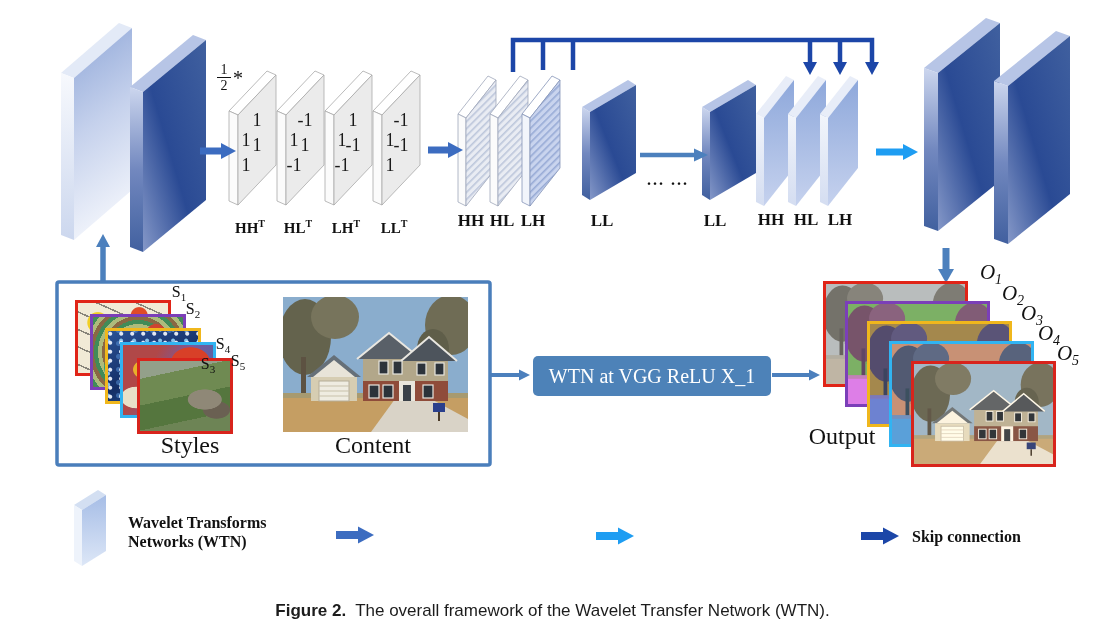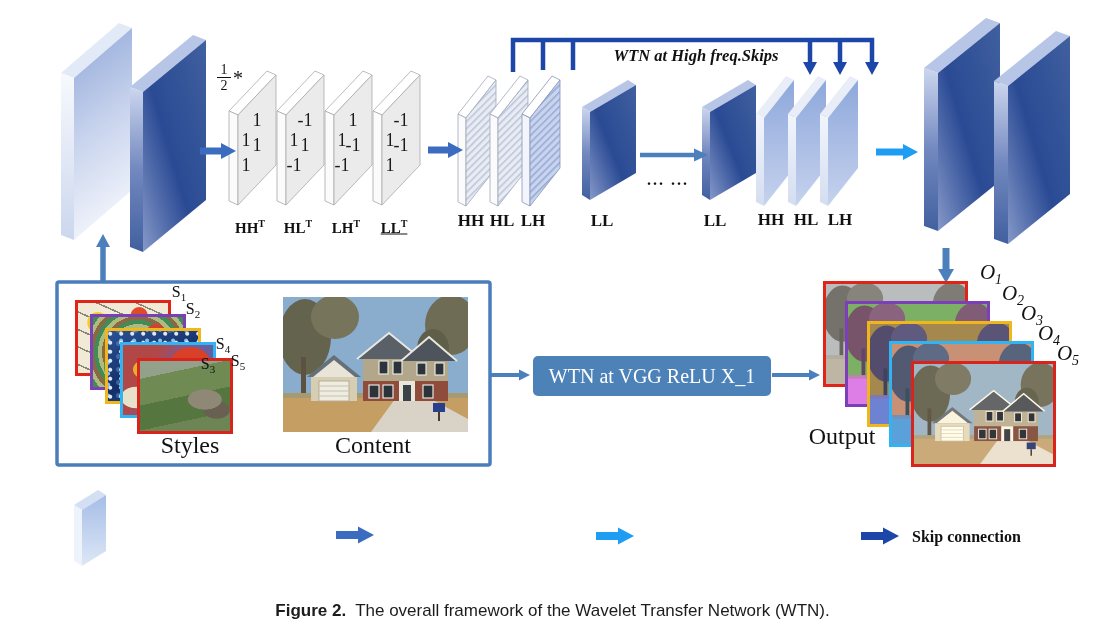--- a/index.html
+++ b/index.html
@@ -332,30 +332,33 @@
     </div>
     <div id="labels">
 
     <div class="frac">
       <div>1</div>
       <div class="bar"></div>
       <div>2</div>
     </div>
     <div class="star">*</div>
 
-    <div class="lbl skip-lbl" style="left:696px;top:56px">WTN at High freq.Skips</div>
 
     <div class="lbl dots-lbl" style="left:668px;top:180px">...  ...</div>
 
     <div class="lbl panel-lbl" style="left:190px;top:445px">Styles</div>
     <div class="lbl panel-lbl" style="left:373px;top:445px">Content</div>
     <div class="lbl panel-lbl" style="left:842px;top:436px">Output</div>
 
     <div class="lbl box-lbl" style="left:652px;top:376px">WTN at VGG ReLU X_1</div>
 
+    <div class="legend-text" style="left:128px;top:513px">
+      <div>Wavelet Transforms</div>
+      <div>Networks (WTN)</div>
+    </div>
     <div class="legend-text" style="left:912px;top:527px">
       <div>Skip connection</div>
     </div>
 
     <div class="caption">
       <span class="cap-b">Figure 2.</span><span>The overall framework of the Wavelet Transfer Network (WTN).</span>
     </div>
   <div class="lbl band-lbl" style="left: 471px; top: 221px;">HH</div>
       <div class="lbl band-lbl" style="left: 502px; top: 221px;">HL</div>
       <div class="lbl band-lbl" style="left: 533px; top: 221px;">LH</div>
@@ -372,21 +375,21 @@
       <div class="lbl plate-lbl" style="left: 298px; top: 227px;"><span>HL</span><sup>T</sup></div>
       <div class="lbl num" style="left: 305px; top: 120px;">-1</div>
       <div class="lbl num" style="left: 294px; top: 140px;">1</div>
       <div class="lbl num" style="left: 305px; top: 145px;">1</div>
       <div class="lbl num" style="left: 294px; top: 165px;">-1</div>
       <div class="lbl plate-lbl" style="left: 346px; top: 227px;"><span>LH</span><sup>T</sup></div>
       <div class="lbl num" style="left: 353px; top: 120px;">1</div>
       <div class="lbl num" style="left: 342px; top: 140px;">1</div>
       <div class="lbl num" style="left: 353px; top: 145px;">-1</div>
       <div class="lbl num" style="left: 342px; top: 165px;">-1</div>
-      <div class="lbl plate-lbl" style="left: 394px; top: 227px; text-decoration: underline;"><span>LL</span><sup>T</sup></div>
+      <div class="lbl plate-lbl" style="left: 394px; top: 227px;"><span>LL</span><sup>T</sup></div>
       <div class="lbl num" style="left: 401px; top: 120px;">-1</div>
       <div class="lbl num" style="left: 390px; top: 140px;">1</div>
       <div class="lbl num" style="left: 401px; top: 145px;">-1</div>
       <div class="lbl num" style="left: 390px; top: 165px;">1</div>
       <div class="lbl s-tag" style="left: 179px; top: 293px;"><span>S</span><sub>1</sub></div>
       <div class="lbl s-tag" style="left: 193px; top: 310px;"><span>S</span><sub>2</sub></div>
       <div class="lbl s-tag" style="left: 208px; top: 328px; margin-top: 37px;"><span>S</span><sub>3</sub></div>
       <div class="lbl s-tag" style="left: 223px; top: 345px;"><span>S</span><sub>4</sub></div>
       <div class="lbl s-tag" style="left: 238px; top: 362px;"><span>S</span><sub>5</sub></div>
       <div class="lbl o-tag" style="left: 991px; top: 274px; text-align: right;"><span>O</span><sub>1</sub></div>

